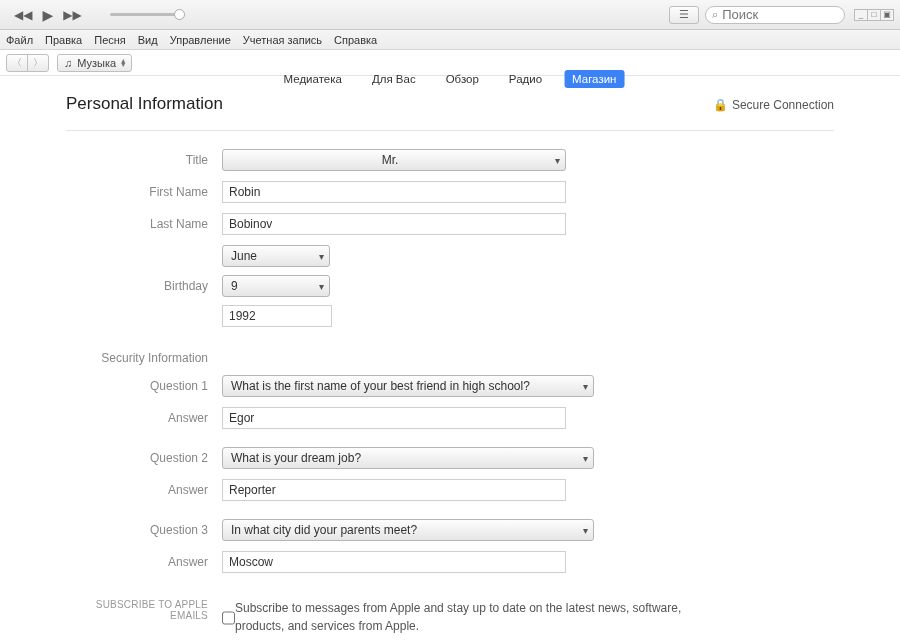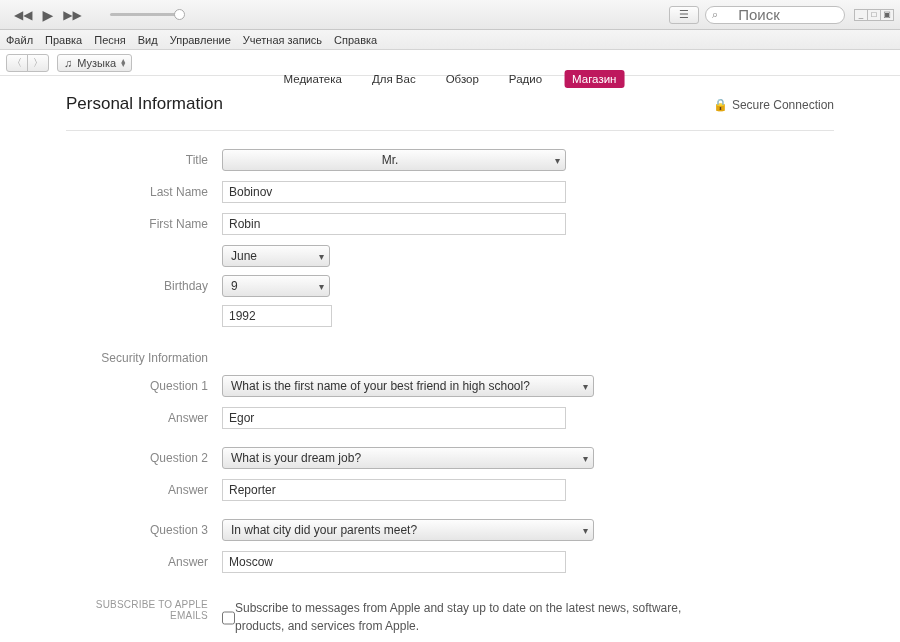--- a/index.html
+++ b/index.html
@@ -25,37 +25,37 @@
   .playback { display: flex; align-items: center; gap: 10px; margin-left: 8px; }
   .pbtn { color: #5f5f5f; cursor: pointer; font-size: 12px; }
   .play { font-size: 14px; }
   .vol { display:flex; align-items:center; margin-left: 18px; }
   .vol-track { width: 70px; height: 3px; background:#bdbdbd; border-radius:2px; position:relative; }
   .vol-thumb { position:absolute; right:-5px; top:-4px; width:11px; height:11px; background:#fff; border:1px solid #aaa; border-radius:50%; }
   .apple-center { position:absolute; left:50%; transform:translateX(-50%); color:#7a7a7a; font-size:15px;}
   .right-tools { position:absolute; right:6px; display:flex; align-items:center; gap:6px;}
   .list-btn { width:30px; height:18px; border:1px solid #bfbfbf; border-radius:3px; background:linear-gradient(#fdfdfd,#eaeaea); display:flex; align-items:center; justify-content:center; color:#666; font-size:11px; }
   .search-wrap { display:flex; align-items:center; width:140px; height:18px; border:1px solid #bfbfbf; border-radius:9px; background:#fff; padding:0 6px; gap:4px; color:#888;}
-  .search-wrap input { border:none; outline:none; font-size:15px; width:100%; background:transparent; color:#333;margin-left:16px;}
+  .search-wrap input { border:none; outline:none; font-size:13px; width:100%; background:transparent; color:#333;}
   .win-icons { display:flex; gap:0; margin-left:4px;}
   .win-icons span { width:14px; height:12px; border:1px solid #bbb; background:#f3f3f3; display:flex; align-items:center; justify-content:center; font-size:8px; color:#666; margin-left:-1px;}
   
   .menubar { height:20px; background:linear-gradient(#f5f5f5,#ececec); border-bottom:1px solid #d4d4d4; display:flex; align-items:center; padding:0 6px; gap:12px; font-size:11px; color:#333;}
   .menubar span { cursor:default; }
   
   .subnav { height:26px; border-bottom:1px solid #e3e3e3; display:flex; align-items:center; padding:0 6px; position:relative;}
   .navback { display:flex; gap:0;}
   .nbtn { width:22px; height:18px; border:1px solid #bfbfbf; background:linear-gradient(#fdfdfd,#eaeaea); display:flex; align-items:center; justify-content:center; color:#7a7a7a; font-size:10px;}
   .nbtn:first-child { border-radius:3px 0 0 3px;}
   .nbtn:last-child { border-radius:0 3px 3px 0; margin-left:-1px;}
   .media-select { margin-left:8px; height:18px; border:1px solid #bfbfbf; border-radius:3px; background:linear-gradient(#fdfdfd,#eaeaea); display:flex; align-items:center; padding:0 6px; gap:5px; font-size:11px; color:#444;}
   .media-select .arrows { font-size:8px; color:#777; line-height:4px; display:flex; flex-direction:column;}
   .tabs-center { position:absolute; left:50%; transform:translateX(-50%); display:flex; align-items:center; gap:14px; font-size:11.5px;}
   .tab { color:#333; padding:3px 8px; border-radius:3px;margin-top:32px; }
-  .tab.active { background:#be185d; color:#fff; }
+  .tab.active { background:#3b82f6; color:#fff; }
   
   .content { padding: 18px 66px 0 66px; }
   .page-header { display:flex; align-items:baseline; justify-content:space-between; margin-bottom:16px;}
   .page-title { font-size:17px; font-weight:400; color:#222; }
   .secure { font-size:12px; color:#555; display:flex; align-items:center; gap:4px;}
   hr.sep { border:none; border-top:1px solid #e3e3e3; margin-bottom:18px;}
   .form-row { display:flex; align-items:center; margin-bottom:10px; }
   .form-label { width:156px; text-align:right; padding-right:14px; font-size:12px; color:#888;}
   .section-label { width:156px; text-align:right; padding-right:14px; font-size:12px; color:#888; margin:24px 0 10px 0;}
   .finput { height:22px; border:1px solid #cfcfcf; background:#fff; font-size:12px; padding:0 6px; color:#333; }
@@ -149,26 +149,26 @@
   </div>
   <hr class="sep">
 
   <div class="form-row">
     <div class="form-label">Title</div>
     <div class="fselect w-title">
         <span>Mr.</span>
       </div>
   </div>
   <div class="form-row">
+    <div class="form-label">First Name</div>
+    <input class="finput w-full" value="Robin" style="">
+  </div>
+  <div class="form-row">
     <div class="form-label">Last Name</div>
     <input class="finput w-full" value="Bobinov" style="">
-  </div>
-  <div class="form-row">
-    <div class="form-label">First Name</div>
-    <input class="finput w-full" value="Robin" style="">
   </div>
   <div class="form-row">
     <div class="form-label">Birthday</div>
     <div class="bday-group">
       <div class="fselect w-month">
           <span>June</span>
         </div>
       <div class="fselect w-day">
           <span>9</span>
         </div>

